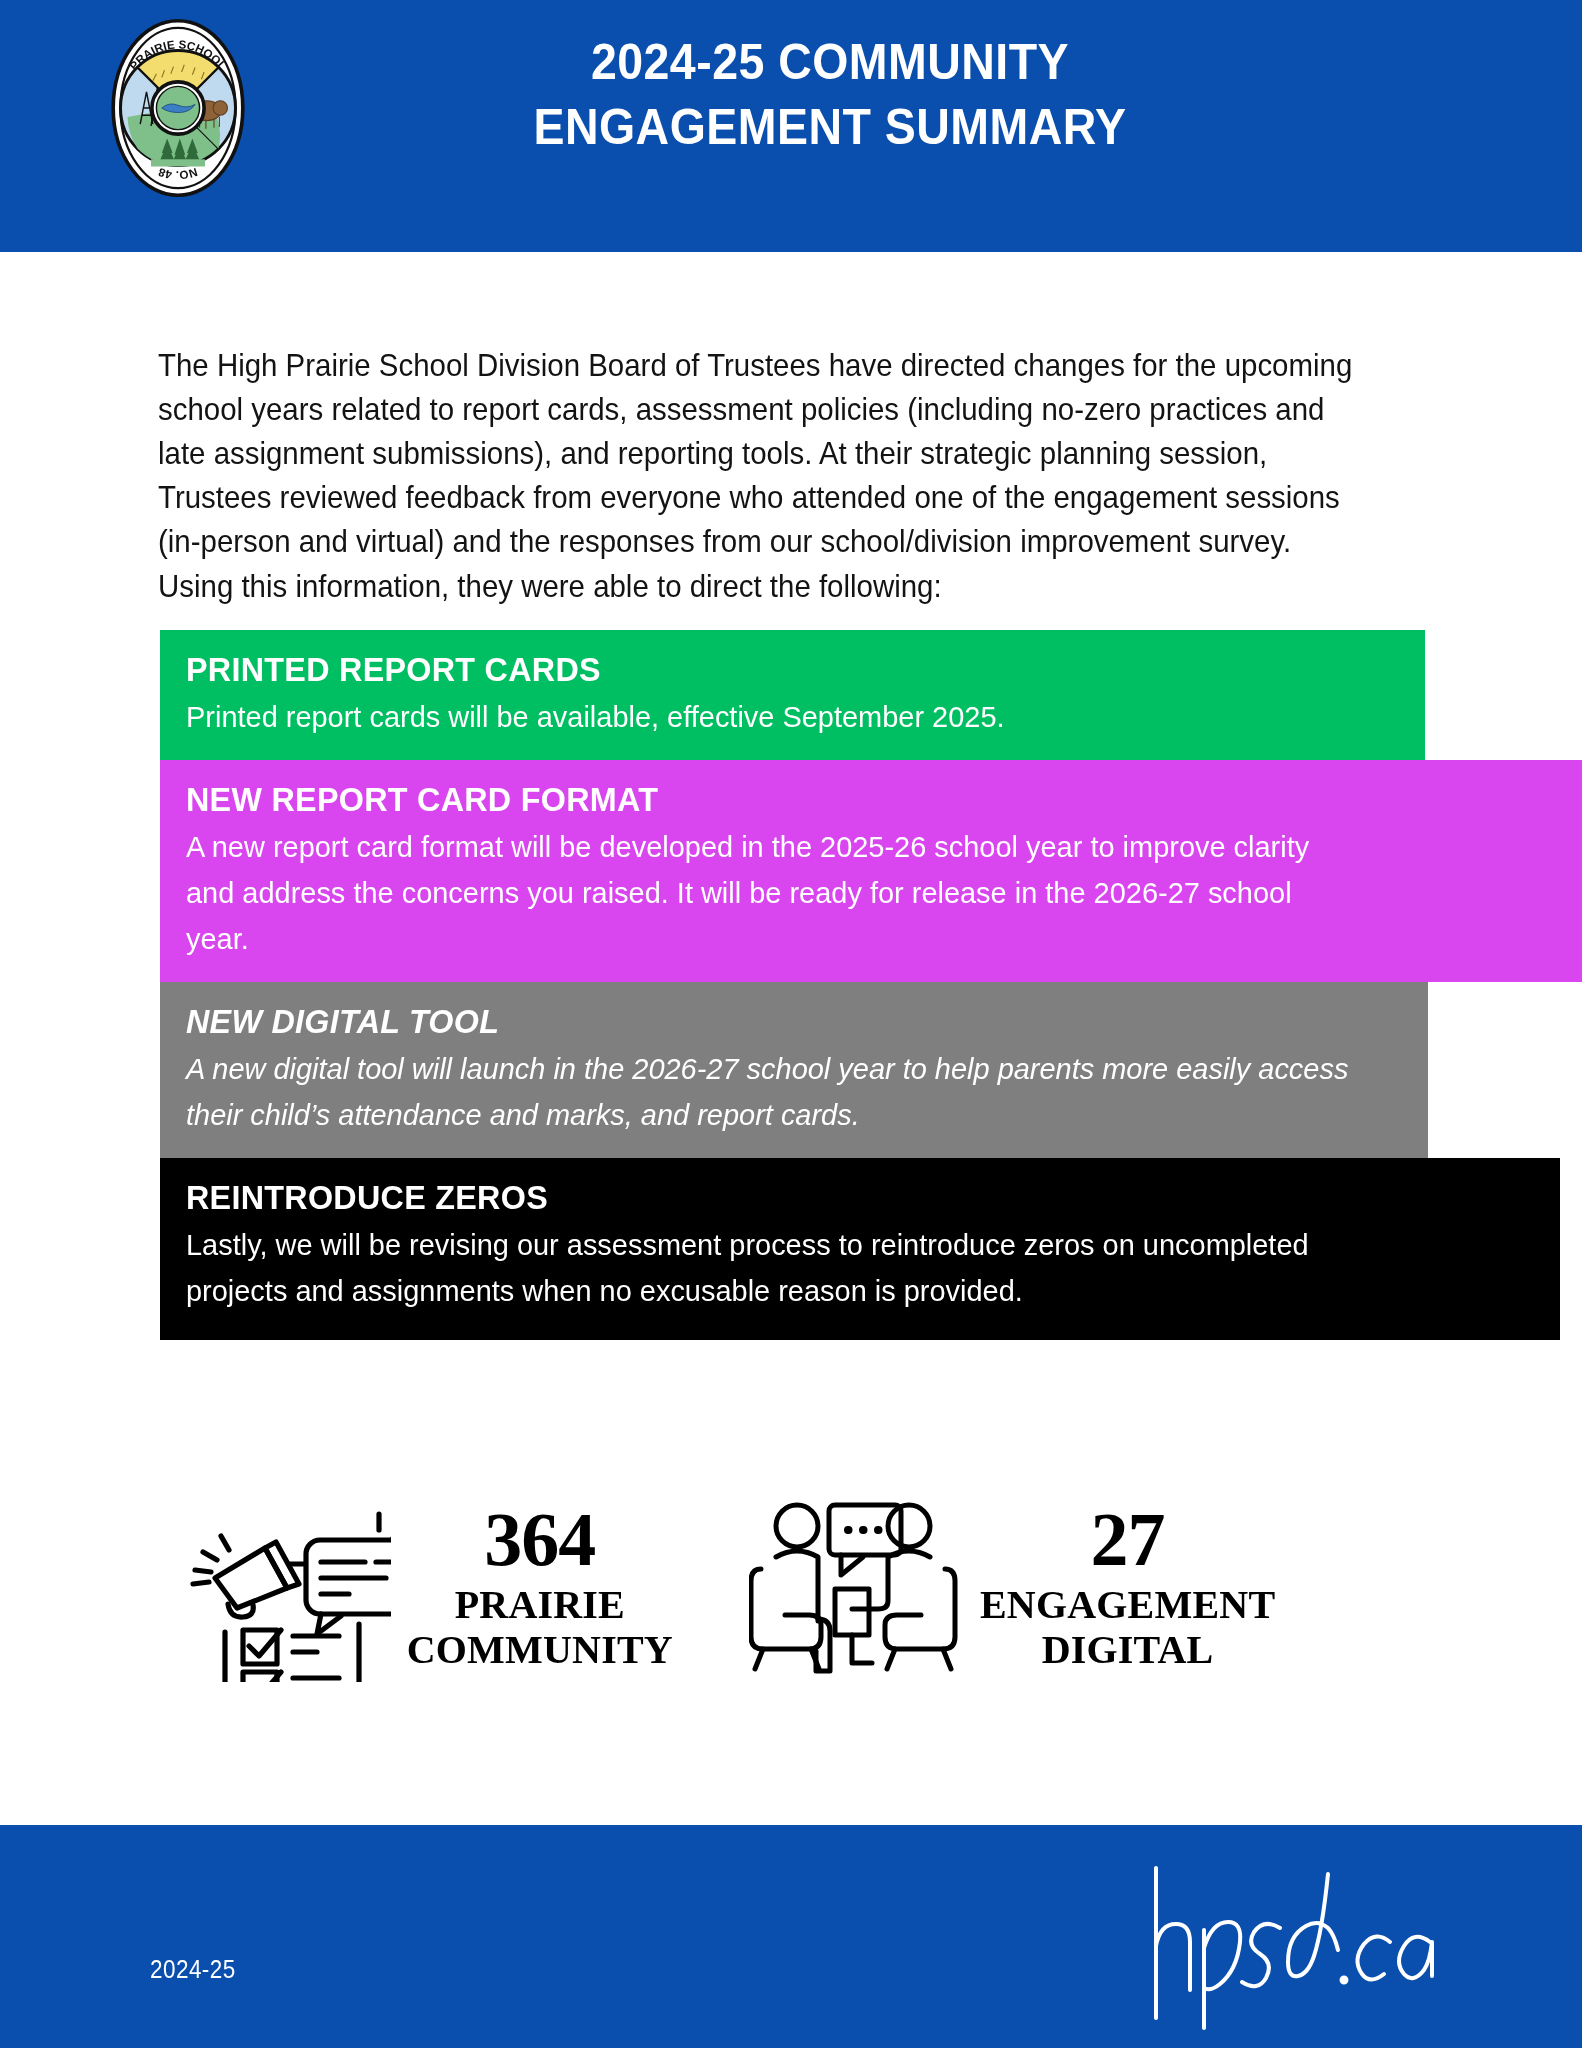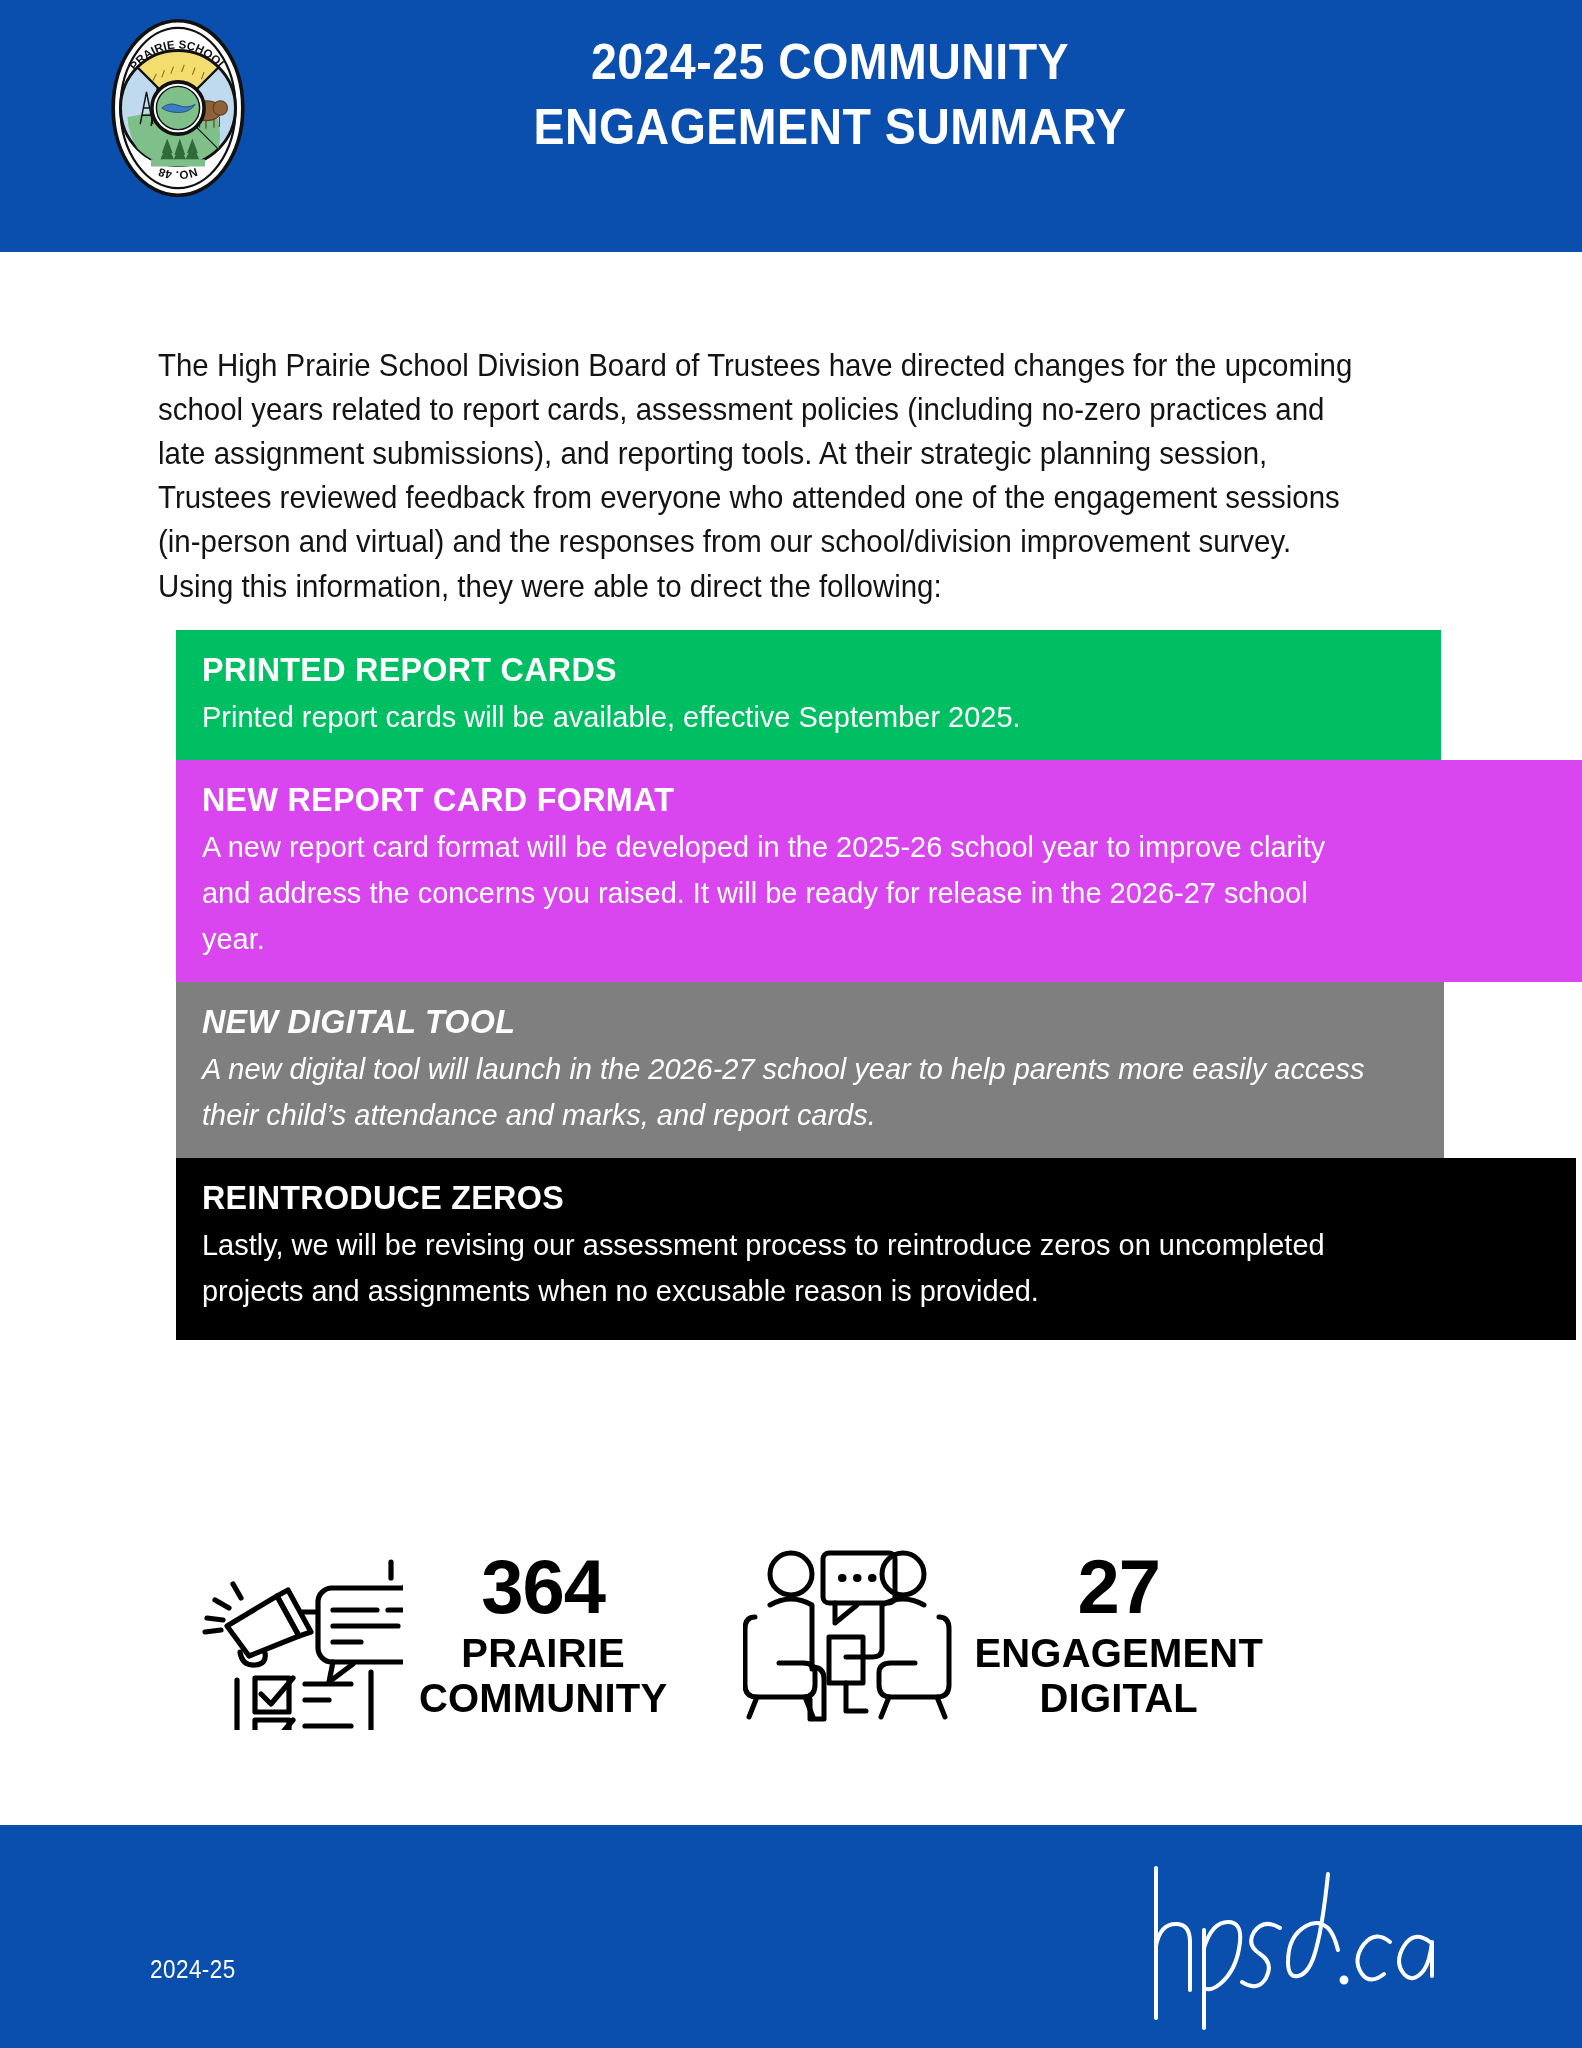--- a/index.html
+++ b/index.html
@@ -59,21 +59,21 @@
     color: #131313;
     font-size: 30.5px;
     line-height: 44.2px;
     transform: scaleX(0.965);
     transform-origin: left top;
   }
 
   
   .bands {
     position: absolute;
-    left: 176px;
+    left: 160px;
     top: 630px;
     width: 1265px;
   }
   .band {
     padding: 14px 26px 20px 26px;
     color: #ffffff;
     box-sizing: border-box;
   }
   .band-title {
     font-family: "Liberation Sans Narrow", "Liberation Sans", sans-serif;
@@ -93,26 +93,27 @@
   }
   .band.green  { background: #00bf63; }
   .band.blue   { background: #d946ef; width: 1500px; }
   .band.gray   { background: #7f7f7f; width: 1268px; font-style: italic; }
   .band.black  { background: #000000; width: 1400px; padding-bottom: 26px; }
 
   
   .stats {
     position: absolute;
     left: 0;
-    top: 1540px;
+    top: 1492px;
     width: 1456px;
     display: flex;
     justify-content: center;
     align-items: center;
     gap: 0px;
+    font-family: Liberation Serif, serif;
   }
   .stat {
     display: flex;
     align-items: center;
     gap: 16px;
   }
   .stat-icon { flex: 0 0 auto; }
   .stat-text {
     text-align: center;
     color: #000000;

